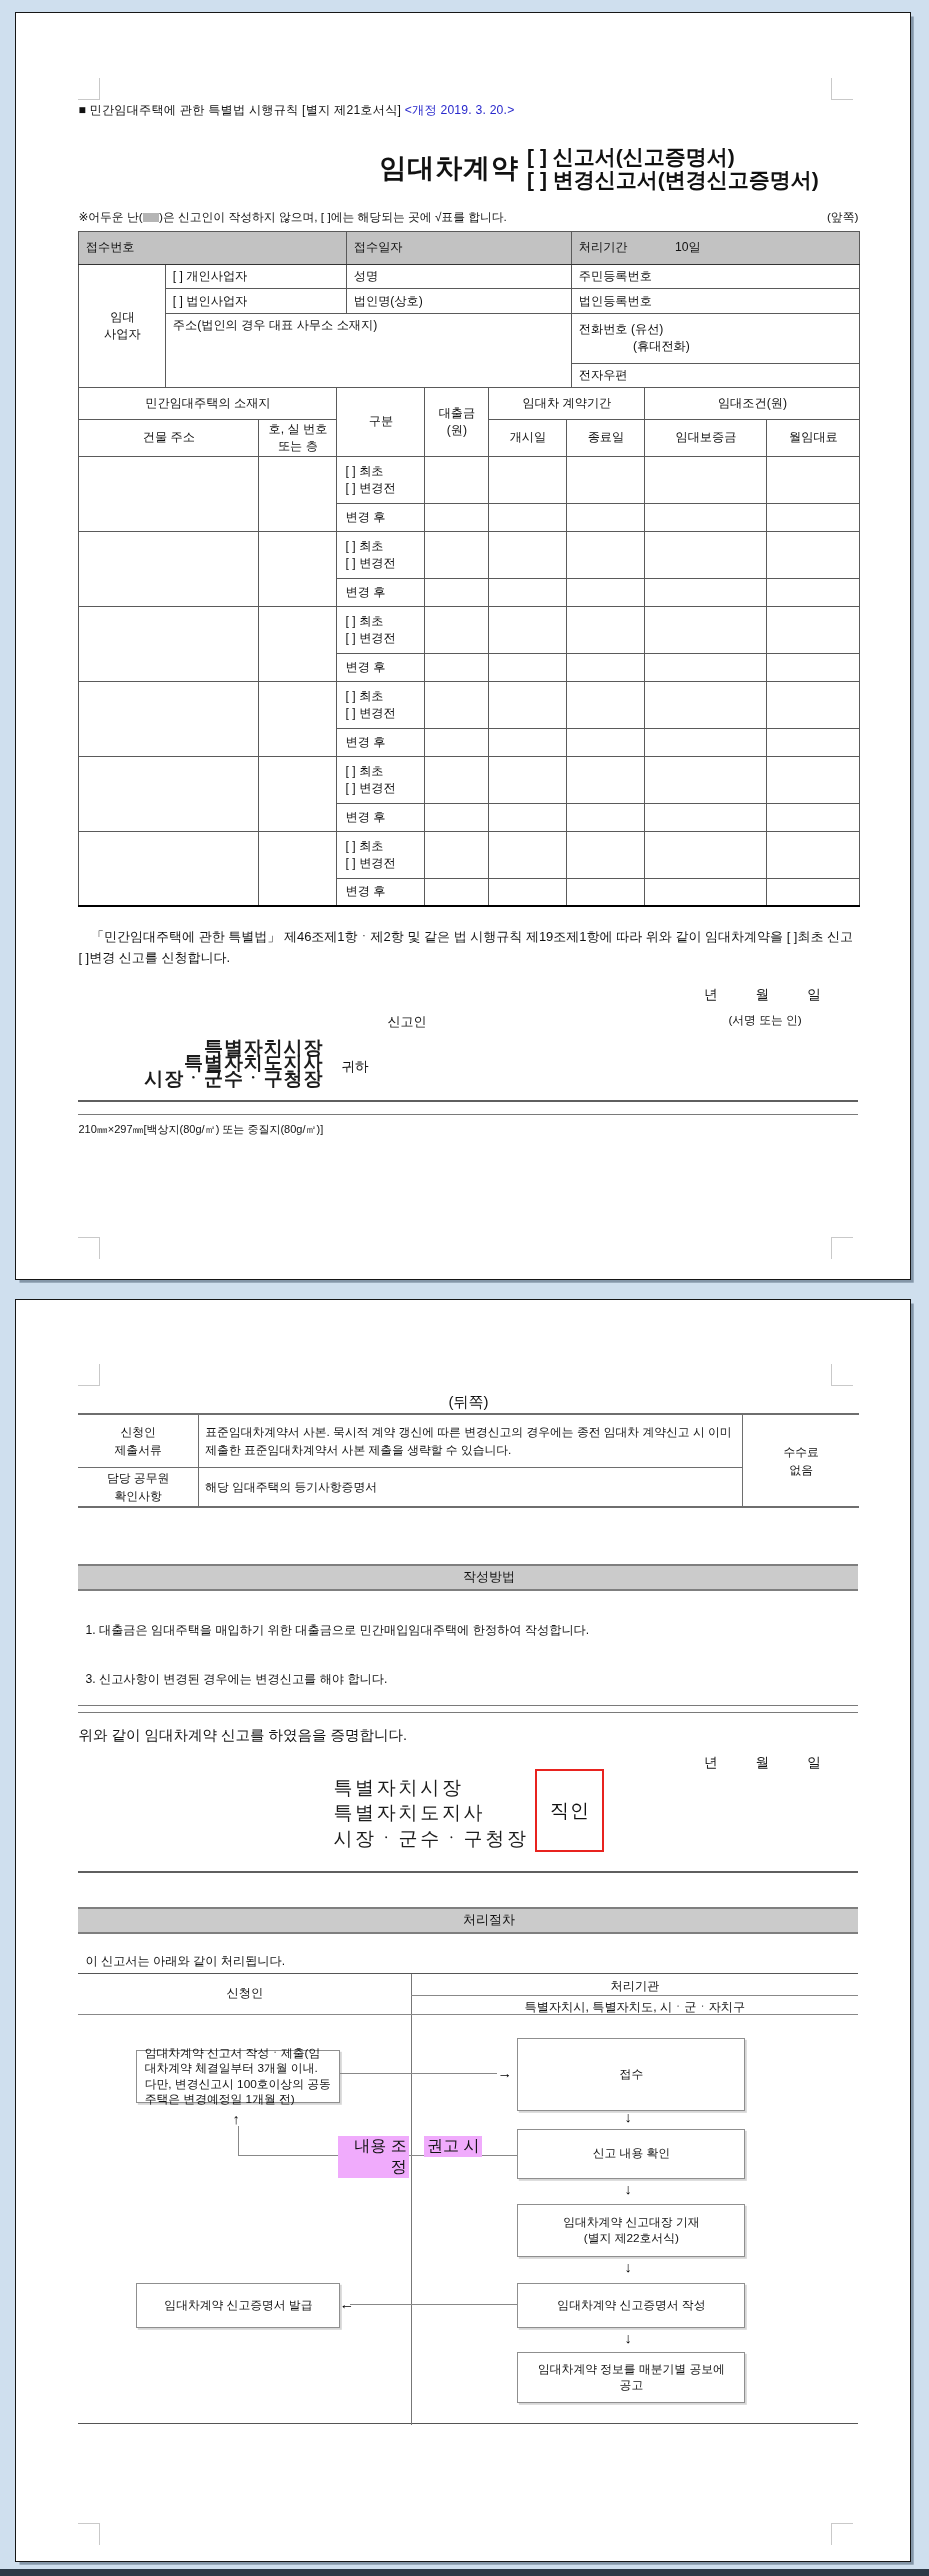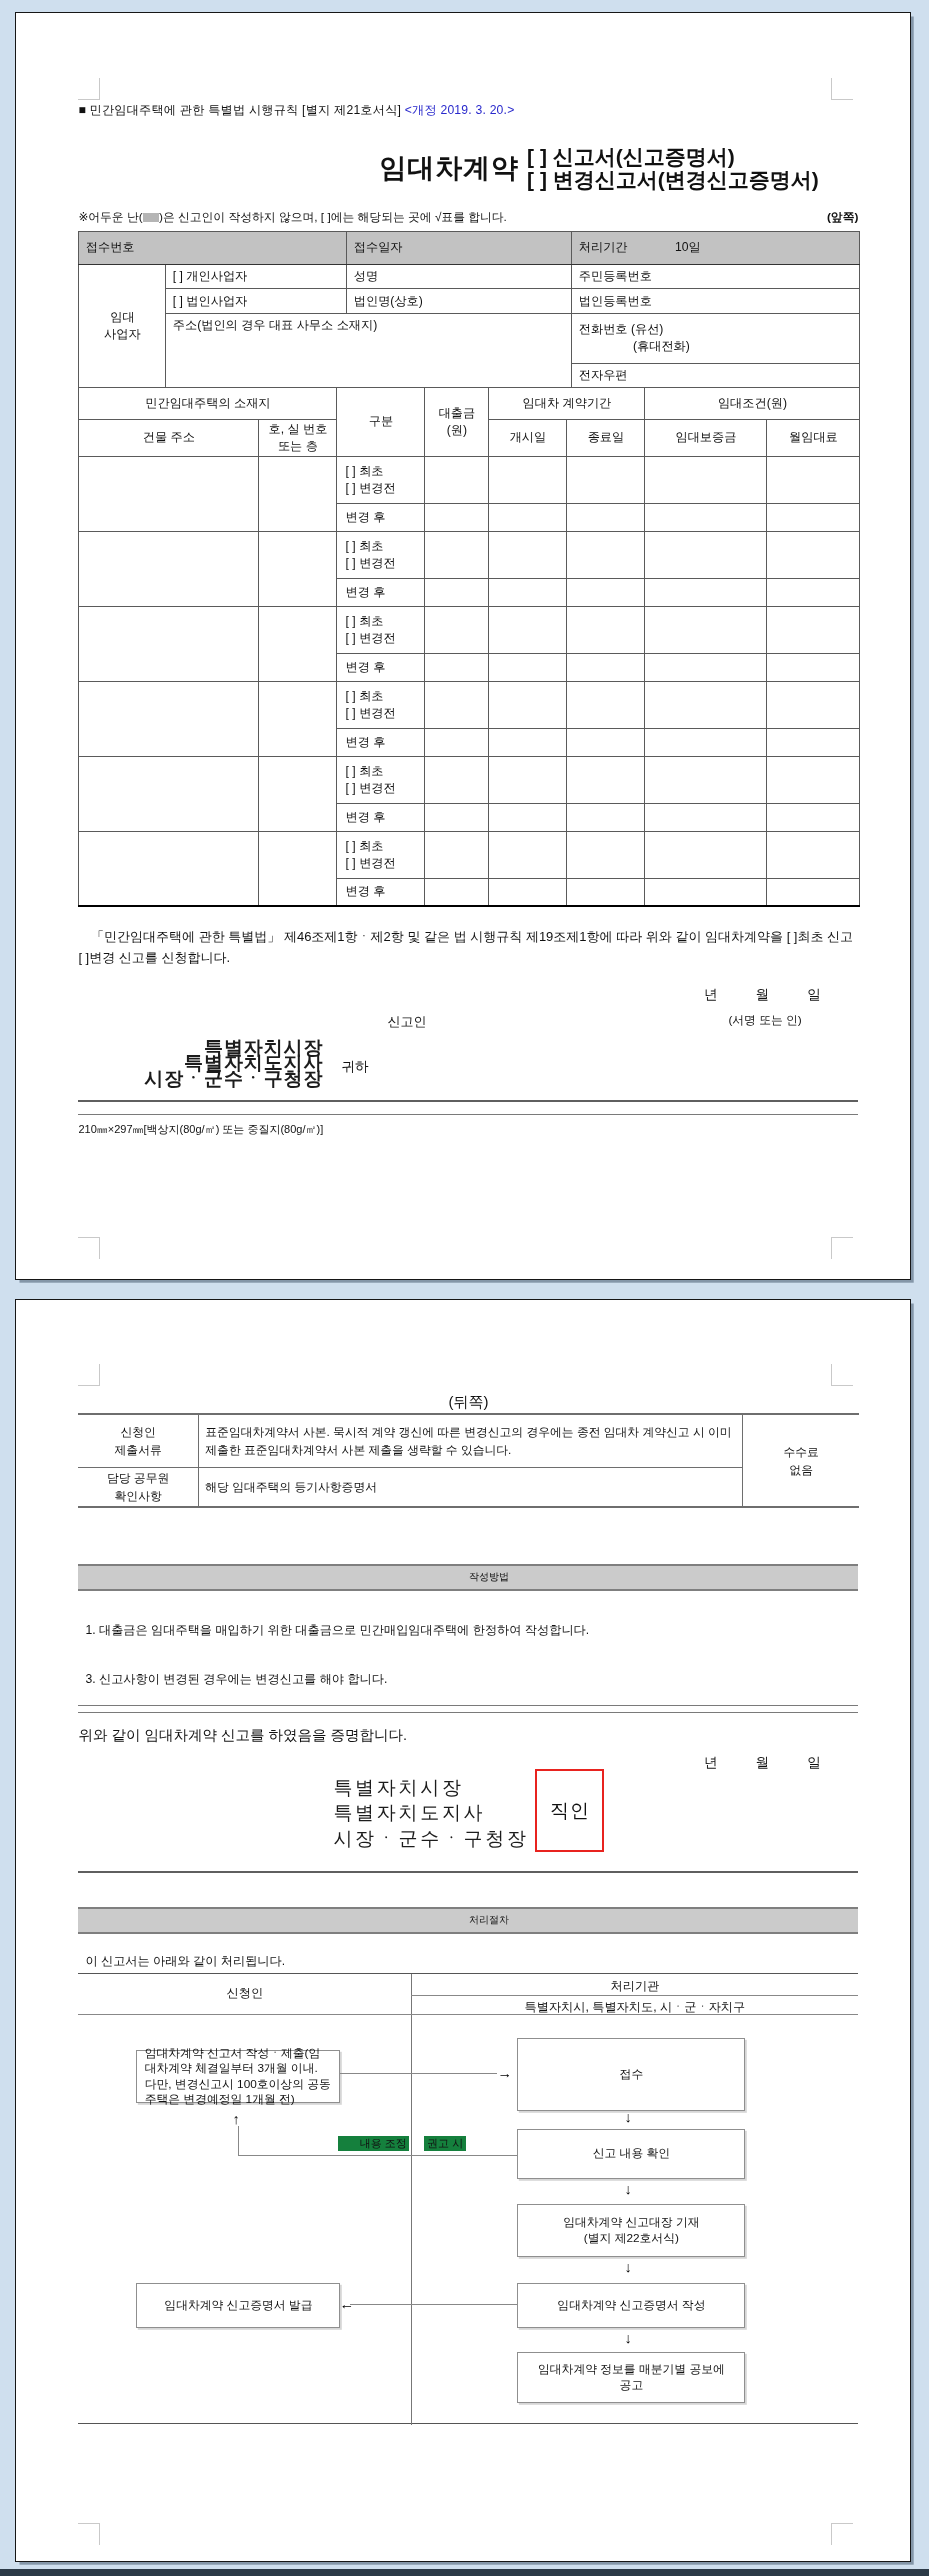--- a/index.html
+++ b/index.html
@@ -34,21 +34,21 @@
 
   .ref-line { left:62px; top:89px; width:780px; font-size:12.2px; letter-spacing:0.2px; }
   .ref-rev { color:#2929cc; }
 
   .title-block { left:363px; top:132px; display:flex; align-items:center; gap:8.2px; }
   .title-main { font-size:27px; font-weight:bold; letter-spacing:0.9px; }
   .title-opts { font-size:21px; font-weight:bold; line-height:23px; white-space:nowrap; }
 
   .note-line { left:62px; top:197px; width:780px; font-size:11.8px; }
   .shade-sample { display:inline-block; width:16.3px; height:9px; background:#b5b5b5; vertical-align:-0.9px; }
-  .side-label { float:right; font-size:11.8px;font-weight:bold; }
+  .side-label { float:right; font-size:11.8px; }
 
   table.tbl { border-collapse:collapse; table-layout:fixed; position:absolute; left:62px; width:780px; }
   table.tbl td { border:0.9px solid #5a5a5a; font-size:12.2px; padding:0.9px 6.4px; vertical-align:middle; }
   .gray-bg { background:#c2c2c2; }
   #info-table { top:218px; border-top:1.4px solid #333; border-bottom:1.8px solid #222; }
   #info-table td.hdr { border-bottom:1.4px solid #333; }
   .period-val { display:inline-block; margin-left:44px; }
 
   #housing-table { top:374px; border-bottom:2.3px solid #000; }
   #housing-table td { text-align:center; font-size:12.2px; }
@@ -70,39 +70,39 @@
 
   
   .back-label { left:62px; top:93px; width:780px; font-size:15px; text-align:center; }
   #docs-table { top:113px; border-top:2.7px solid #6e6e6e; border-bottom:2.7px solid #6e6e6e; }
   #docs-table td { border:0.9px solid #6e6e6e; font-size:11.8px; line-height:18px; }
   #docs-table td.noleft { border-left:none; }
   #docs-table td.noright { border-right:none;margin-left:8px; }
 
   .section-bar { left:62px; width:780px; height:27px; background:#cbcbcb;
      border-top:2.7px solid #7f7f7f; border-bottom:2.7px solid #7f7f7f;
-     text-align:center; font-size:10px; line-height:21px;padding-left:41px; }
+     text-align:center; font-size:13px; line-height:21px;padding-left:41px; }
   .howto-item { left:69px; width:771px; font-size:12.2px; }
   .certify-line { left:62px; top:426px; width:780px; font-size:14.5px; }
   .date-row2 { top:454px; }
   .addressee-p2 { left:317px; top:475px; font-size:19px; line-height:25.4px; letter-spacing:2.7px; color:#1c1c1c; }
   .seal-box { left:519px; top:469px; width:69px; height:83px; border:2.7px solid #e8231f;
      display:flex; align-items:center; justify-content:center; font-size:19px; letter-spacing:0.9px; }
 
   .flow { left:62px; top:673px; width:780px; height:451px; border-top:0.9px solid #555; border-bottom:0.9px solid #555; font-size:12.2px; }
   .flow .divider { position:absolute; left:333px; top:0; width:0.9px; height:451px; background:#777; }
   .flow .col-label { position:absolute; text-align:center; font-size:12.2px; }
   .flow .hline { position:absolute; height:0.9px; background:#888; }
   .flow .vline { position:absolute; width:0.9px; background:#888; }
   .fbox { position:absolute; border:0.9px solid #8f8f8f; background:#fff;
      box-shadow:1.8px 1.8px 0 #d6d6d6; display:flex; align-items:center; justify-content:center;
      text-align:center; font-size:11.8px; line-height:15.4px; }
   .fbox.left-text { justify-content:flex-start; text-align:left; padding:4.5px 7.3px; }
   .arrow { position:absolute; font-weight:bold; font-size:14.5px; line-height:12.7px; color:#000; }
-  .flow-label { position:absolute; font-size:11px; background:#15803d; padding:0 2.7px; }
+  .flow-label { position:absolute; font-size:16px; background:#f0abfc; padding:0 2.7px; }
 </style>
 </head>
 <body>
 
 <div class="page" id="page1">
   <div class="cmark tl abs" style="left:62px;top:65px"></div>
   <div class="cmark tr abs" style="left:815px;top:65px"></div>
   <div class="cmark bl abs" style="left:62px;top:1224px"></div>
   <div class="cmark br abs" style="left:815px;top:1224px"></div>
 

